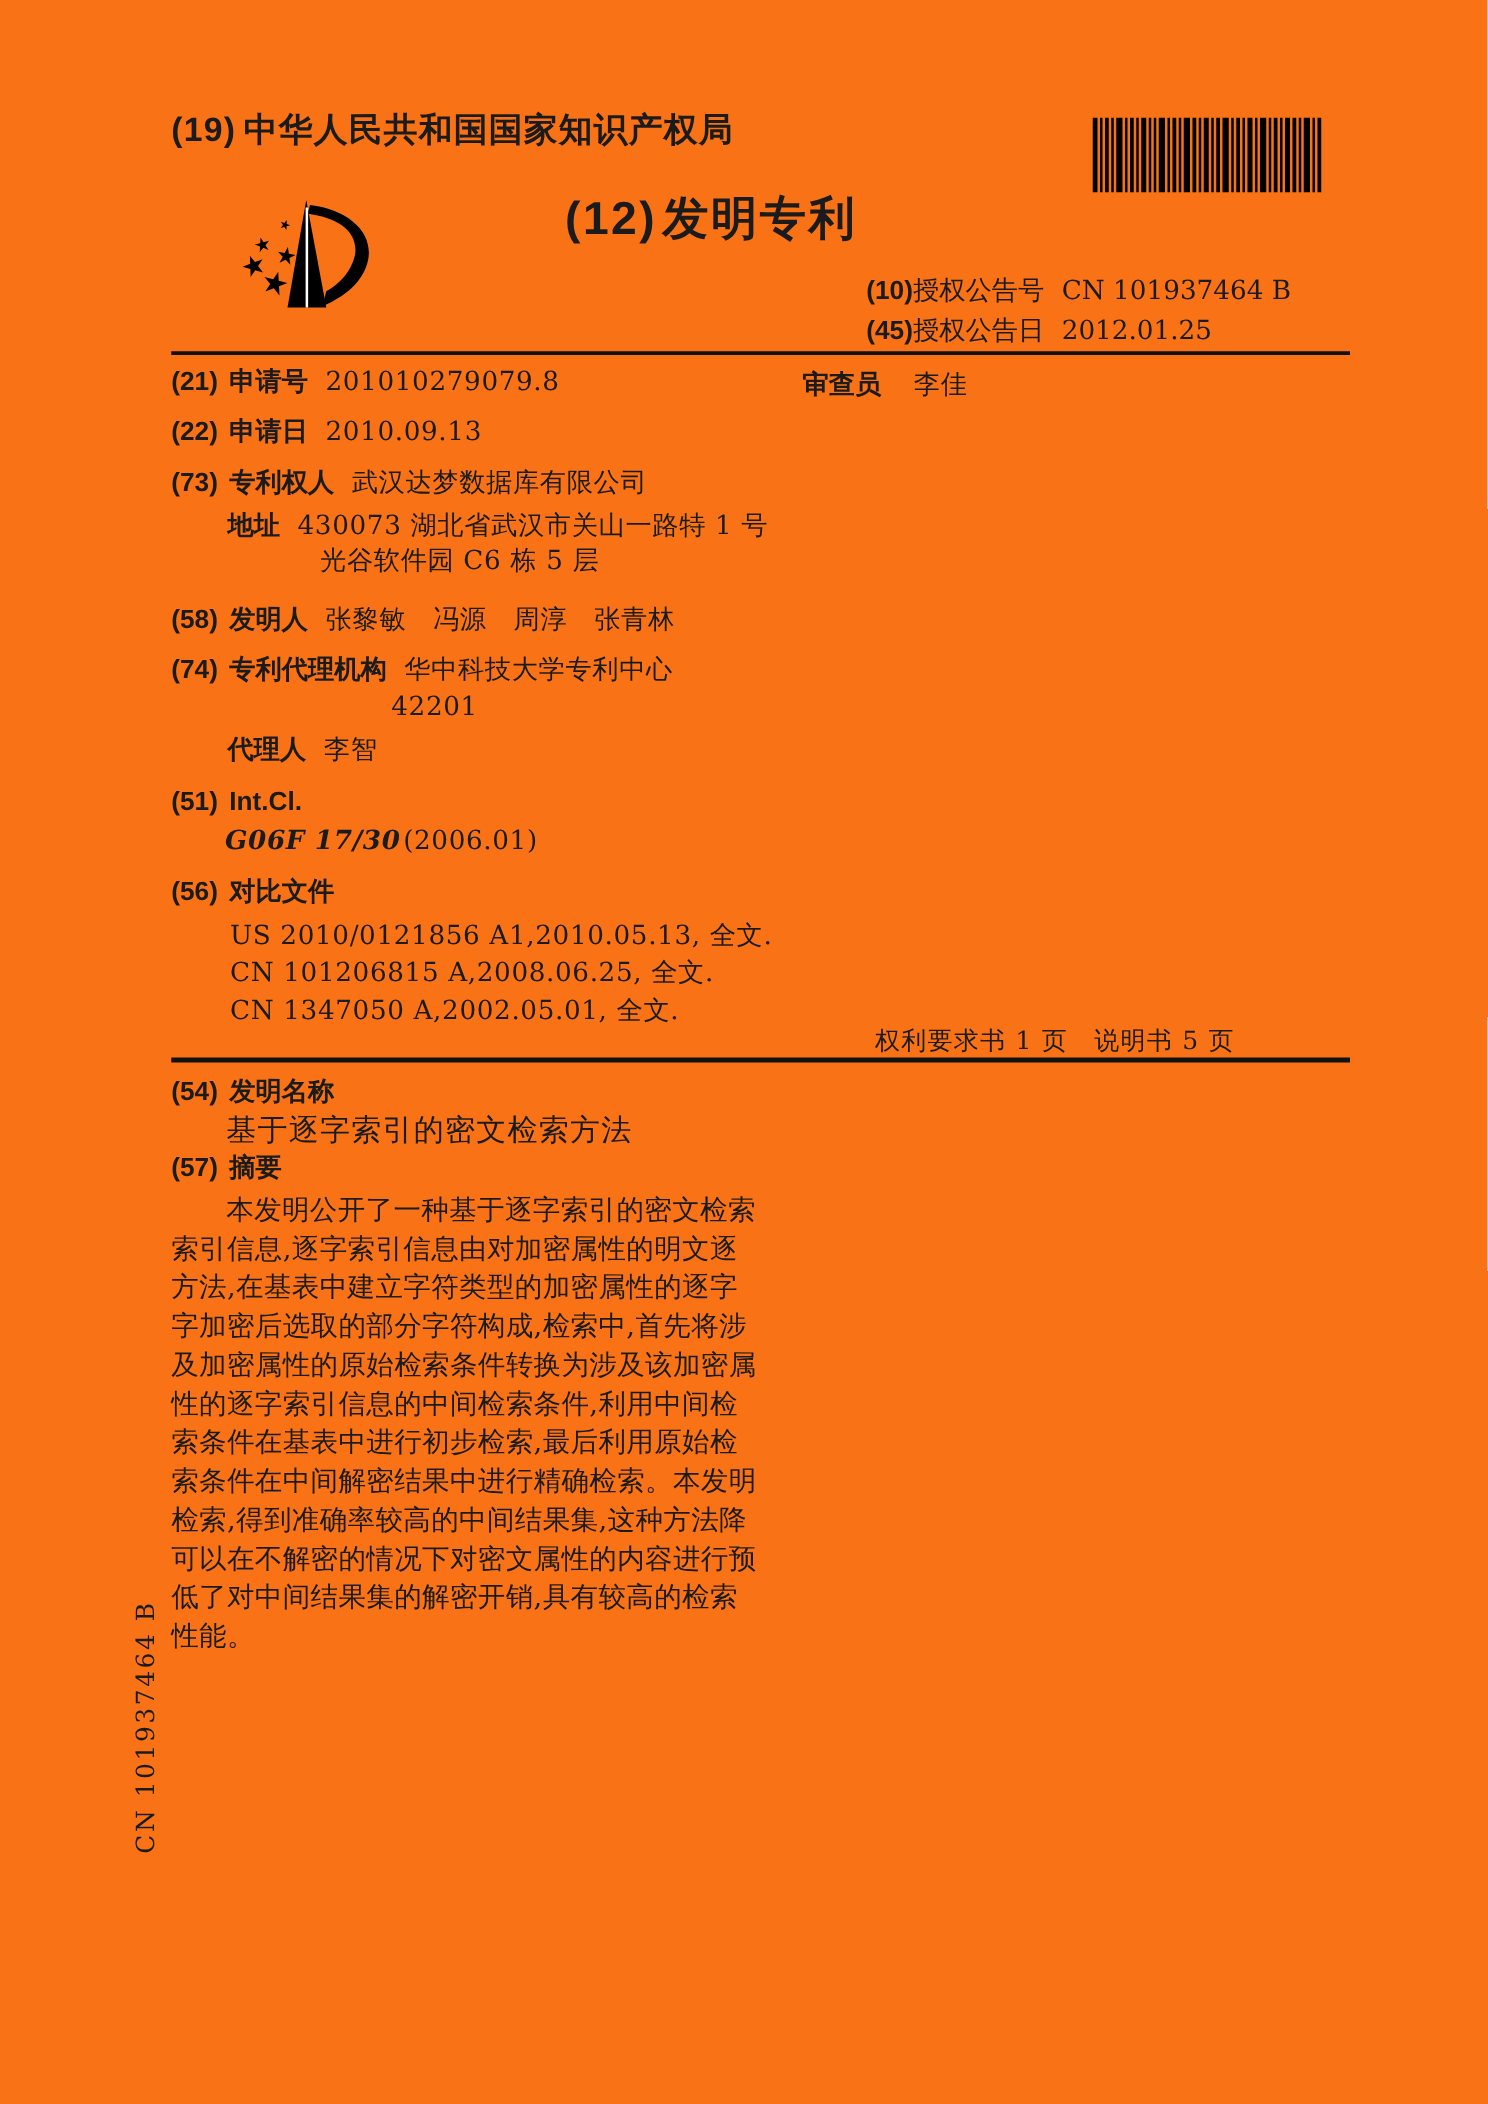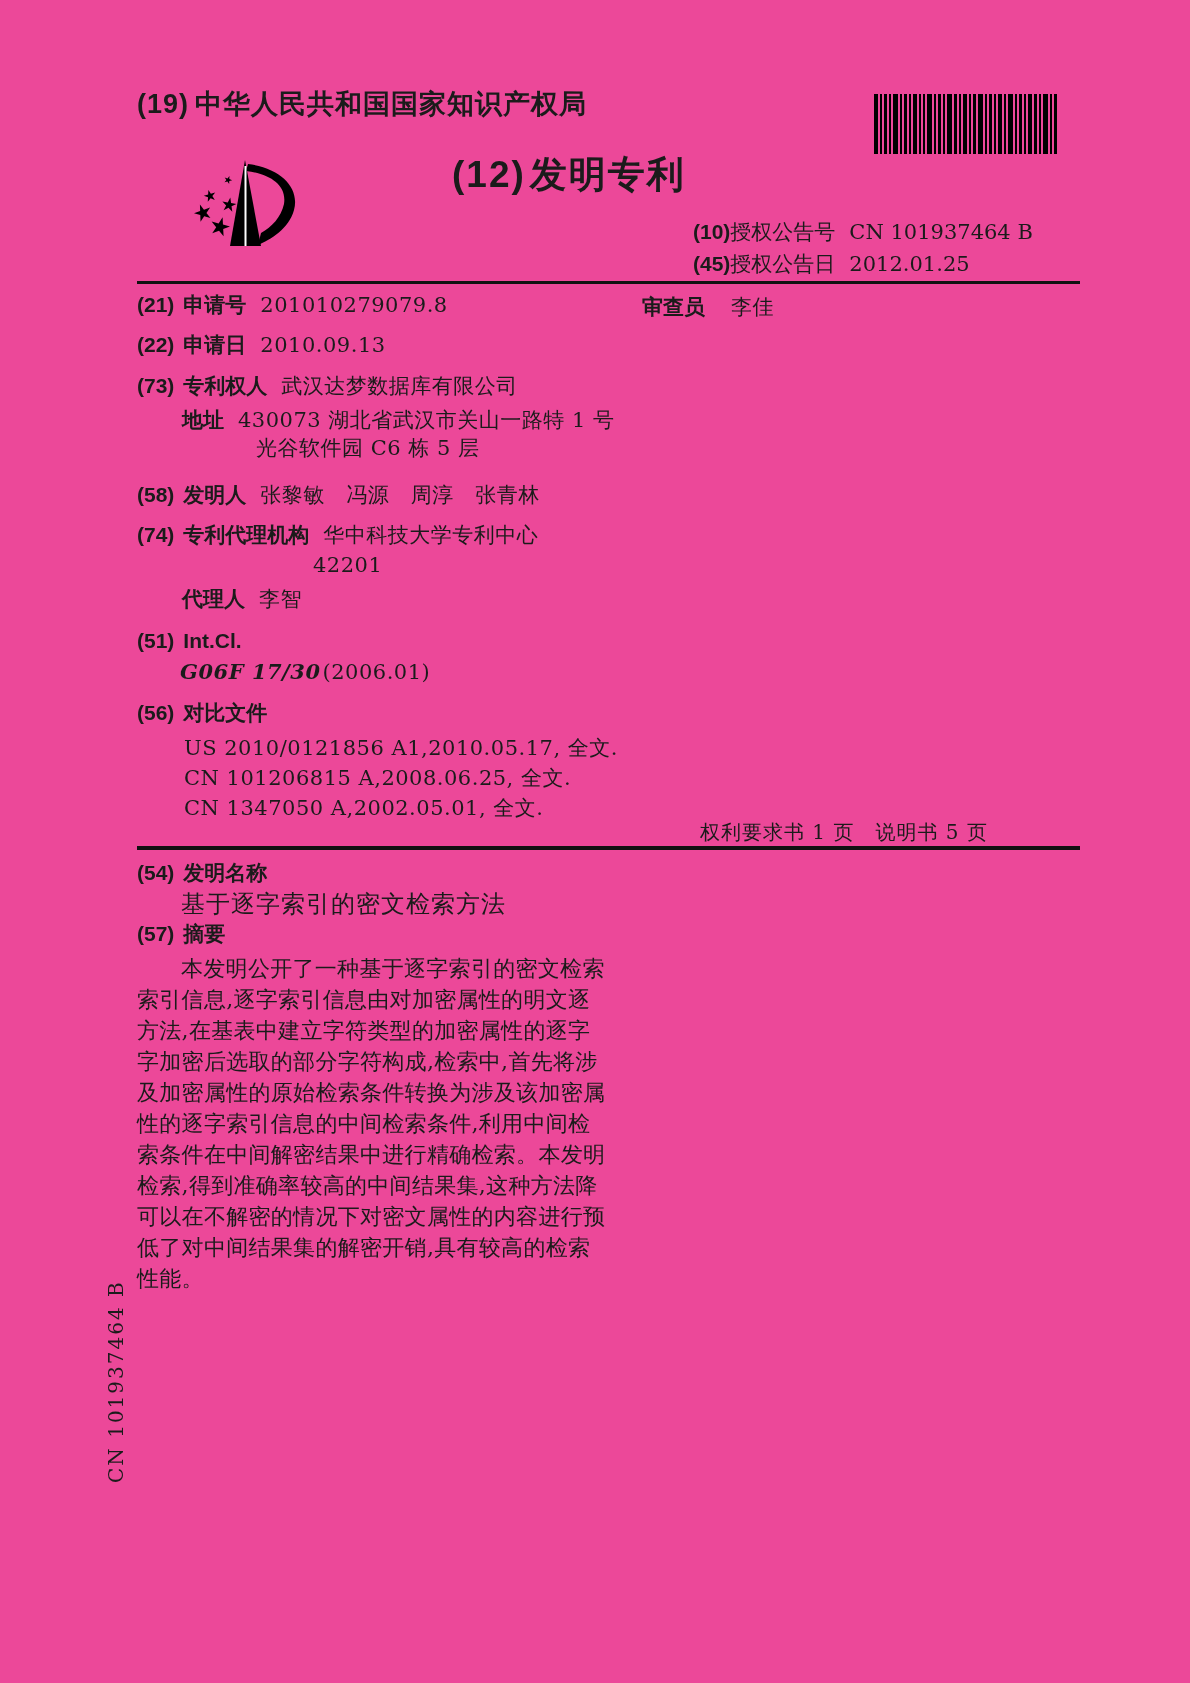--- a/index.html
+++ b/index.html
@@ -1,17 +1,17 @@
 <!DOCTYPE html>
 <html><head>
 <meta charset="utf-8">
 <style>
   html,body { margin:0; padding:0; background:#ffffff; }
   .page {
-    position:relative; width:1190px; height:1683px; background:#ec4899;
+    position:relative; width:1190px; height:1683px; background:#f97316;
     font-family:"DejaVu Serif","Liberation Serif",serif; color:#1b1b1b;
     overflow:hidden;
   }
   .sans { font-family:"Liberation Sans","DejaVu Sans",sans-serif; }
   .abs { position:absolute; white-space:nowrap; }
 
   .office { left:137px; top:86px; font-size:27px; font-weight:600; letter-spacing:1px; }
   .office .code { margin-right:6px; }
 
   .barcode { left:874px; top:94px; }
@@ -168,21 +168,21 @@
     <span class="code">(51)</span><span class="lbl">Int.Cl.</span>
   </div>
   <div class="abs row" style="left:180px; top:659px">
     <span class="val intcl-class">G06F 17/30</span><span class="val intcl-ver">(2006.01)</span>
   </div>
 
   <div class="abs row" style="left:137px; top:699px">
     <span class="code">(56)</span><span class="lbl">对比文件</span>
   </div>
   <div class="abs row" style="left:184px; top:734px">
-    <span class="val">US 2010/0121856 A1,2010.05.17, 全文.</span>
+    <span class="val">US 2010/0121856 A1,2010.05.13, 全文.</span>
   </div>
   <div class="abs row" style="left:184px; top:764px">
     <span class="val">CN 101206815 A,2008.06.25, 全文.</span>
   </div>
   <div class="abs row" style="left:184px; top:794px">
     <span class="val">CN 1347050 A,2002.05.01, 全文.</span>
   </div>
 
   <div class="abs pages-note">权利要求书 1 页　说明书 5 页</div>
 
@@ -196,20 +196,21 @@
   <div class="abs row" style="left:137px; top:920px">
     <span class="code">(57)</span><span class="lbl">摘要</span>
   </div>
   <div class="abs abstract">
     <div class="abstract-line first">本发明公开了一种基于逐字索引的密文检索</div>
     <div class="abstract-line">索引信息,逐字索引信息由对加密属性的明文逐</div>
     <div class="abstract-line">方法,在基表中建立字符类型的加密属性的逐字</div>
     <div class="abstract-line">字加密后选取的部分字符构成,检索中,首先将涉</div>
     <div class="abstract-line">及加密属性的原始检索条件转换为涉及该加密属</div>
     <div class="abstract-line">性的逐字索引信息的中间检索条件,利用中间检</div>
+    <div class="abstract-line">索条件在基表中进行初步检索,最后利用原始检</div>
     <div class="abstract-line">索条件在中间解密结果中进行精确检索。本发明</div>
     <div class="abstract-line">检索,得到准确率较高的中间结果集,这种方法降</div>
     <div class="abstract-line">可以在不解密的情况下对密文属性的内容进行预</div>
     <div class="abstract-line">低了对中间结果集的解密开销,具有较高的检索</div>
     <div class="abstract-line">性能。</div>
   </div>
 
   <div class="abs sidebar-code">CN 101937464 B</div>
 
 </div>

